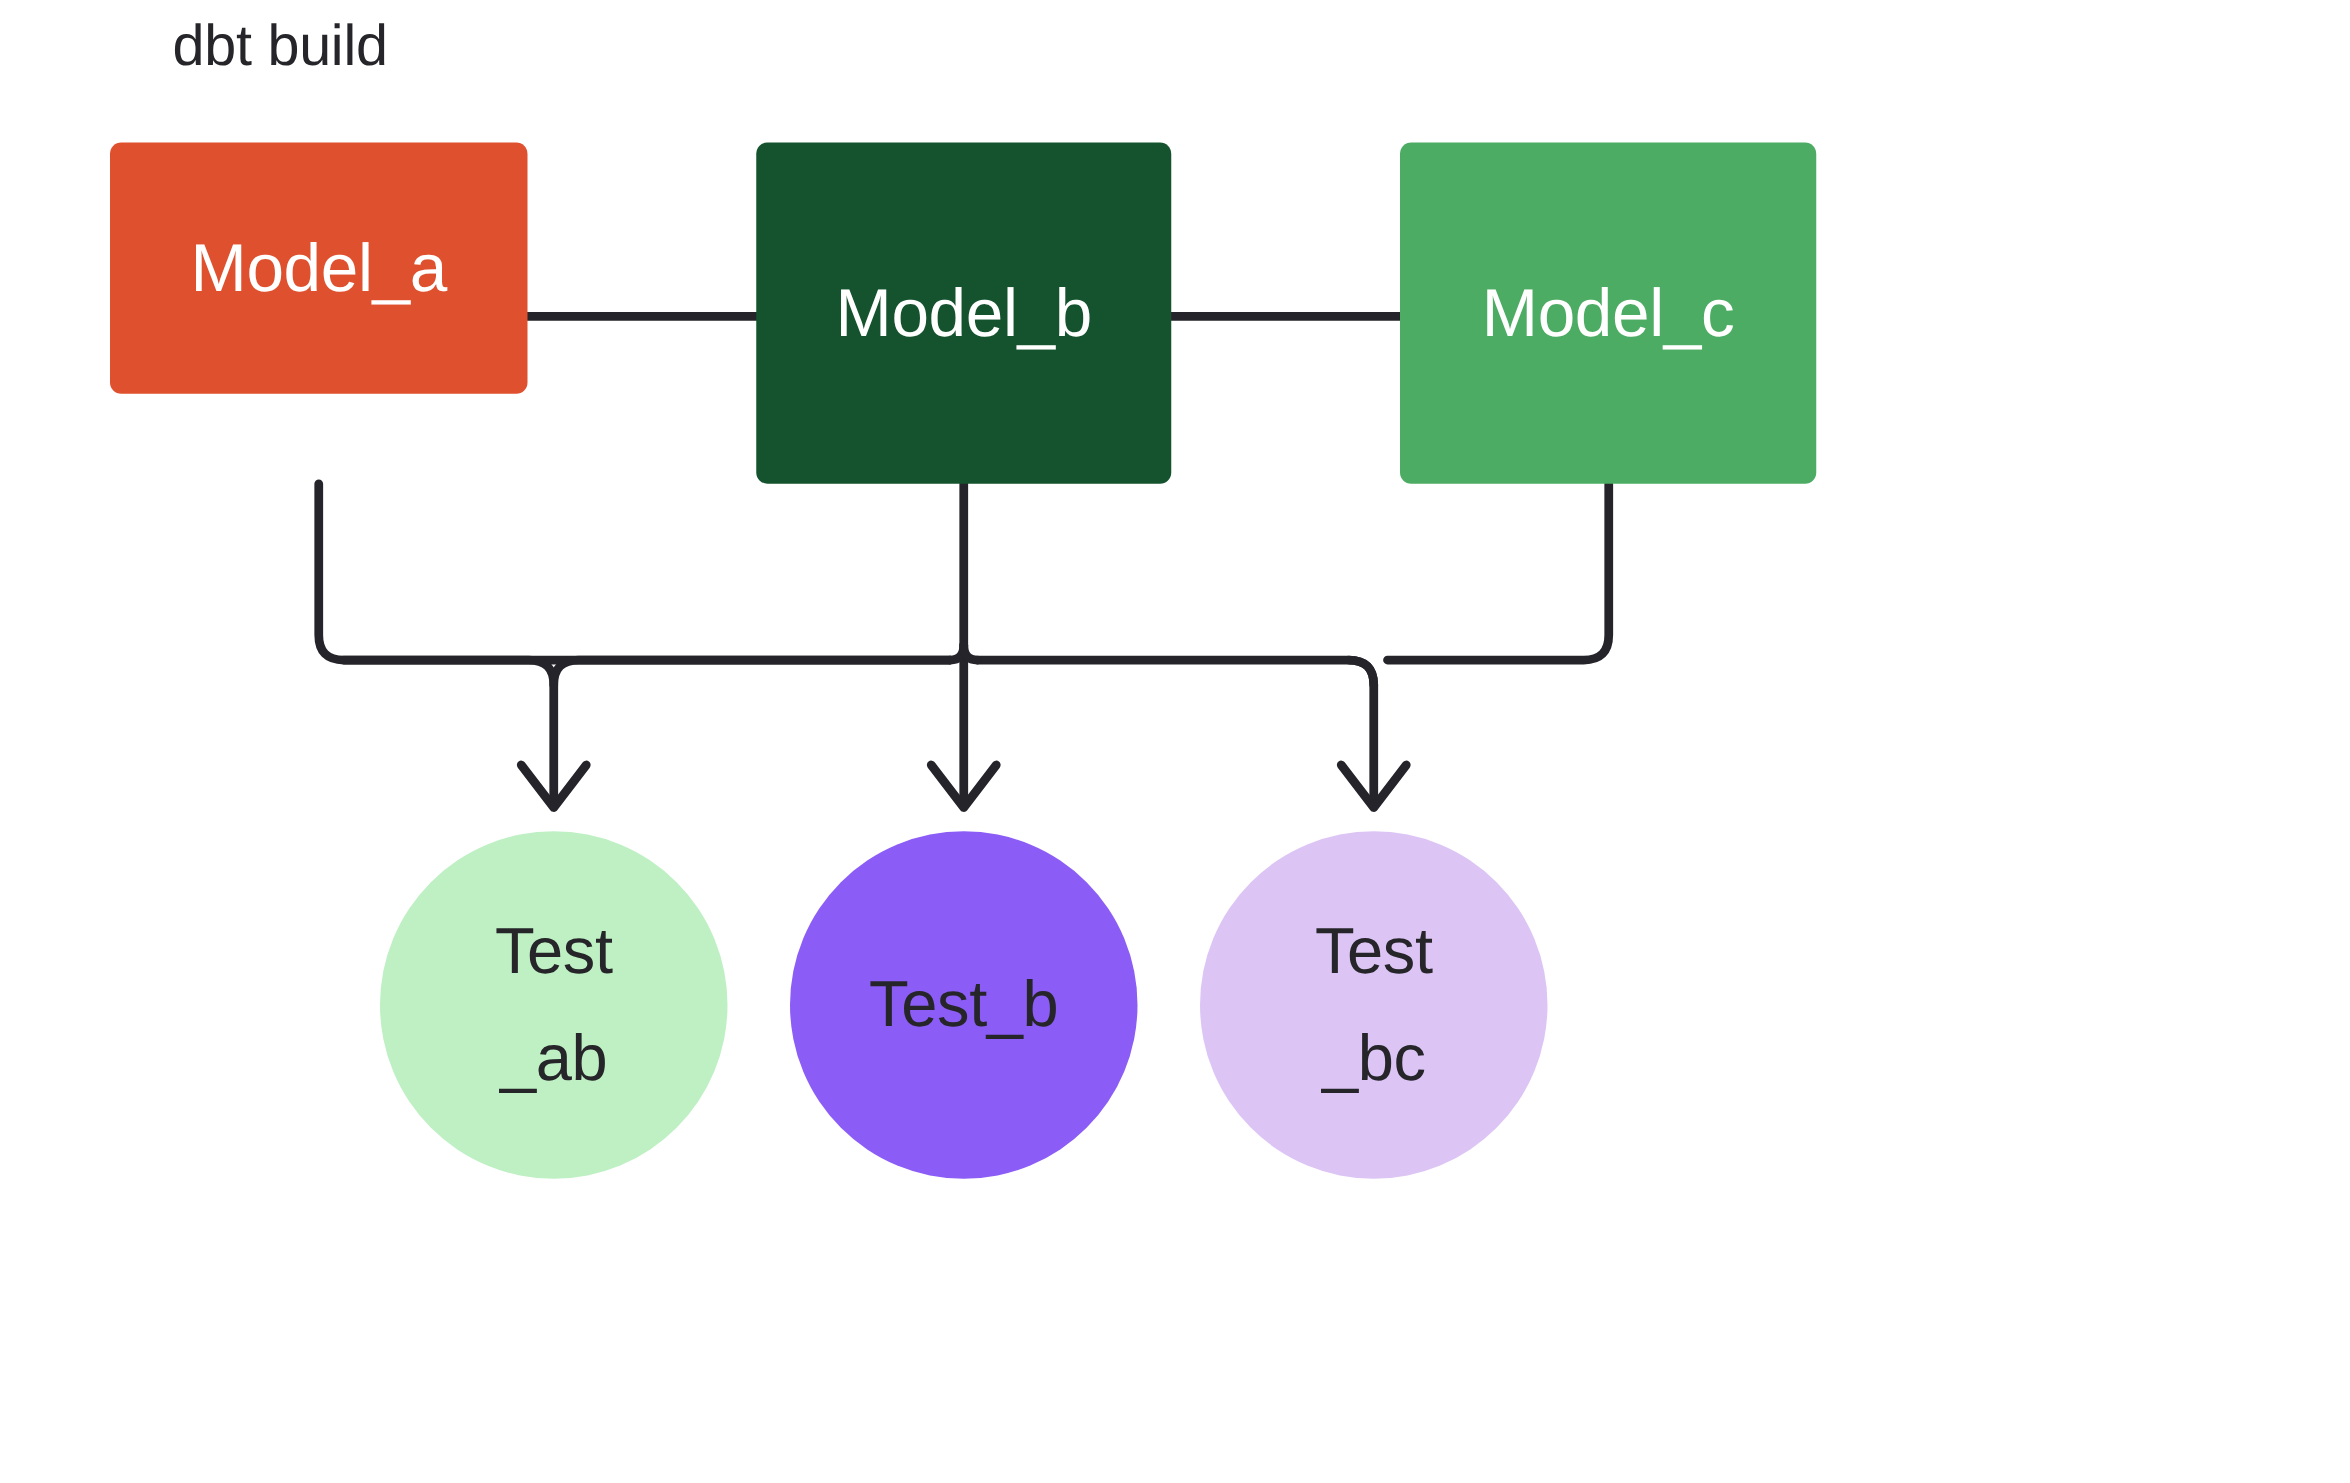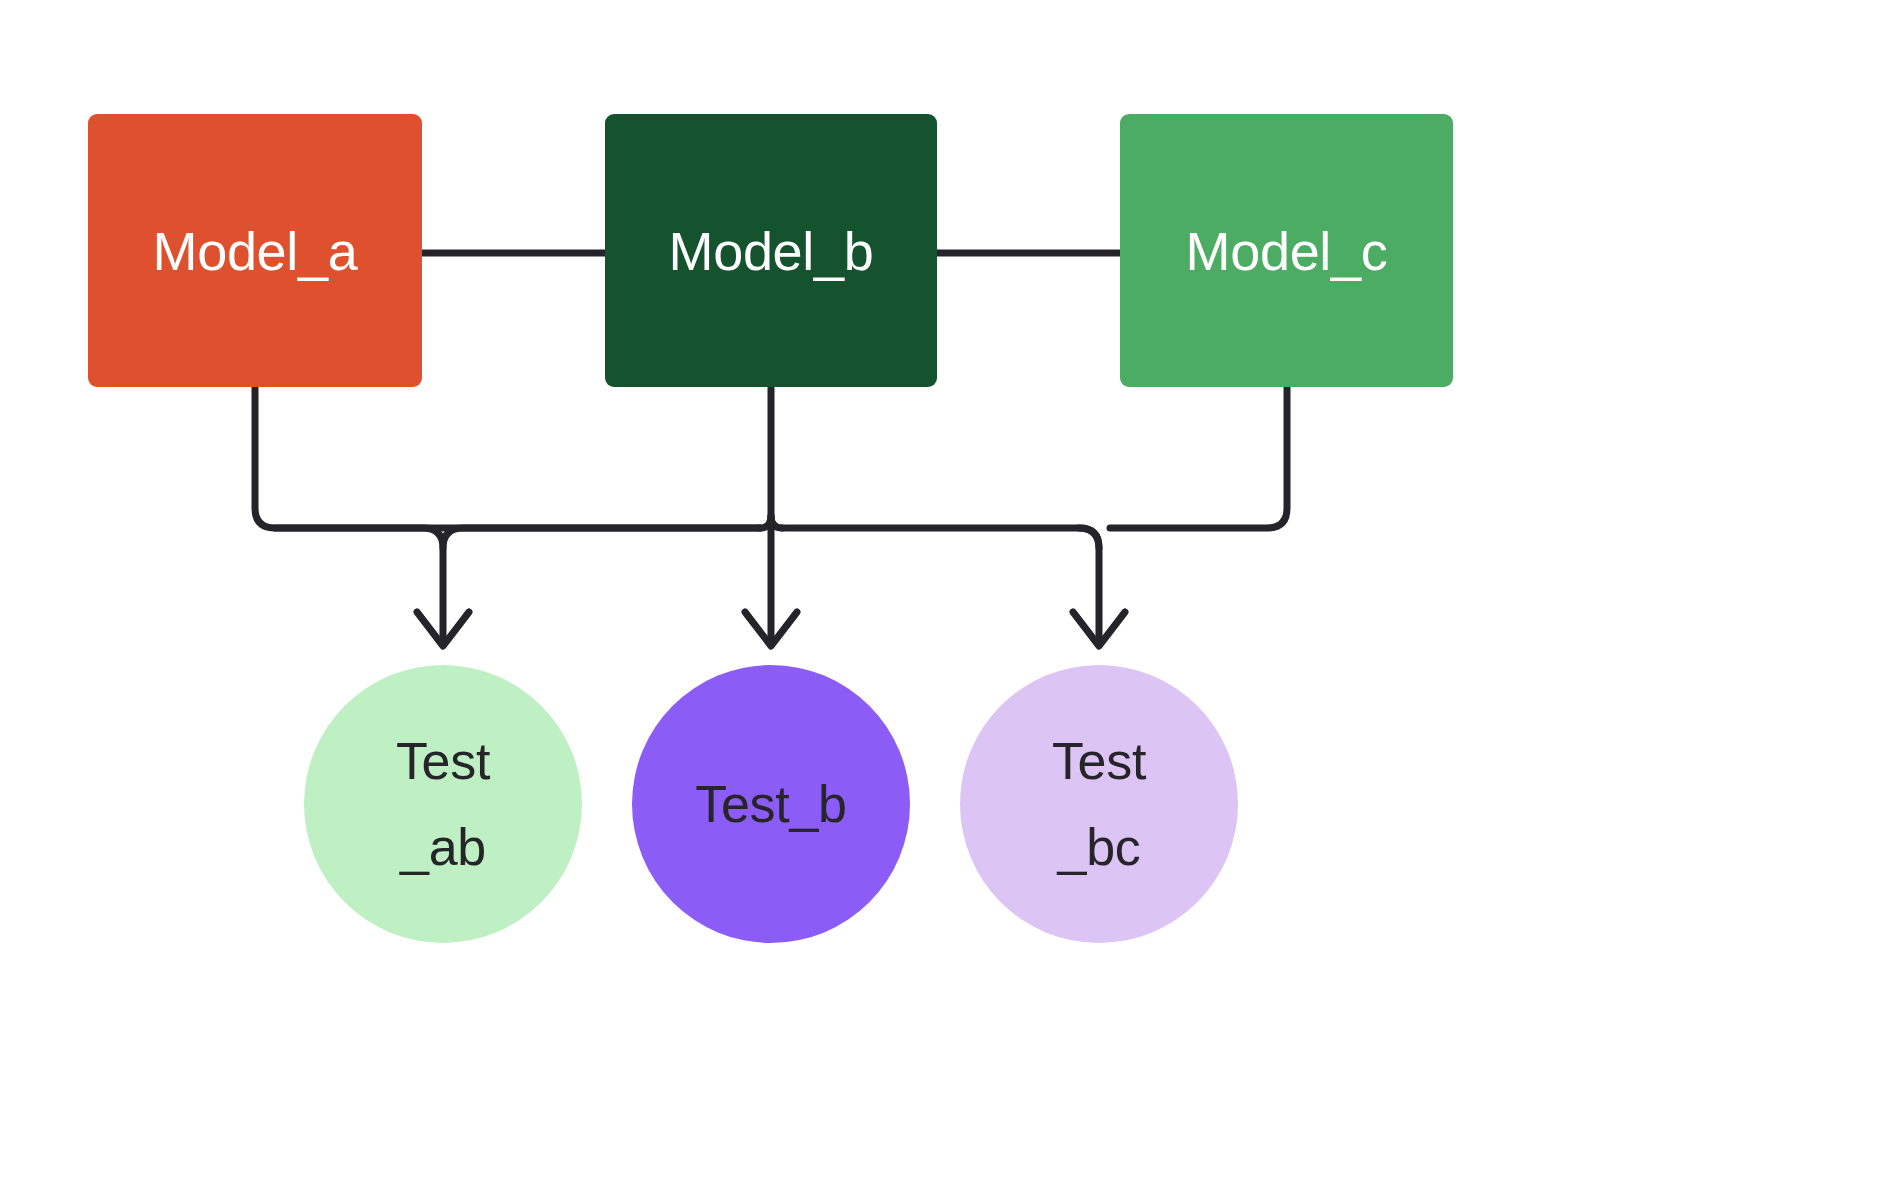--- a/index.html
+++ b/index.html
@@ -73,20 +73,21 @@
     letter-spacing: -0.3px;
     text-align: center;
     white-space: pre-line;
   }
 </style>
 </head>
 <body>
 
 <div id="stage">
 
+  <div id="diagram-title">dbt build</div>
 
   <svg id="edge-layer" viewBox="0 0 1880 1186" xmlns="http://www.w3.org/2000/svg">
 
     <g fill="none" stroke="#24242a" stroke-width="7" stroke-linecap="round" stroke-linejoin="round">
 
       <g>
         <path d="M 422 253 L 694 253"></path>
         <path d="M 672 230 L 700 253 L 672 277"></path>
       </g>
 
@@ -124,21 +125,21 @@
       <g>
         <path d="M 1099 548 Q 1099 528 1079 528"></path>
       </g>
       <g>
         <path d="M 760 528 Q 771 528 771 516"></path>
         <path d="M 782 528 Q 771 528 771 516"></path>
       </g>
     </g>
   </svg>
 
-  <div class="model-node" style="left:88px; top:114px; width:334px; height:273px; background:#df512e;">
+  <div class="model-node" style="left:88px; top:114px; width:334px; height:201px; background:#df512e;">
     <span class="model-label">Model_a</span>
   </div>
 
   <div class="model-node" style="left:605px; top:114px; width:332px; height:273px; background:#14532d;">
     <span class="model-label">Model_b</span>
   </div>
 
   <div class="model-node" style="left:1120px; top:114px; width:333px; height:273px; background:#4dac63;align-items:center;">
     <span class="model-label">Model_c</span>
   </div>

